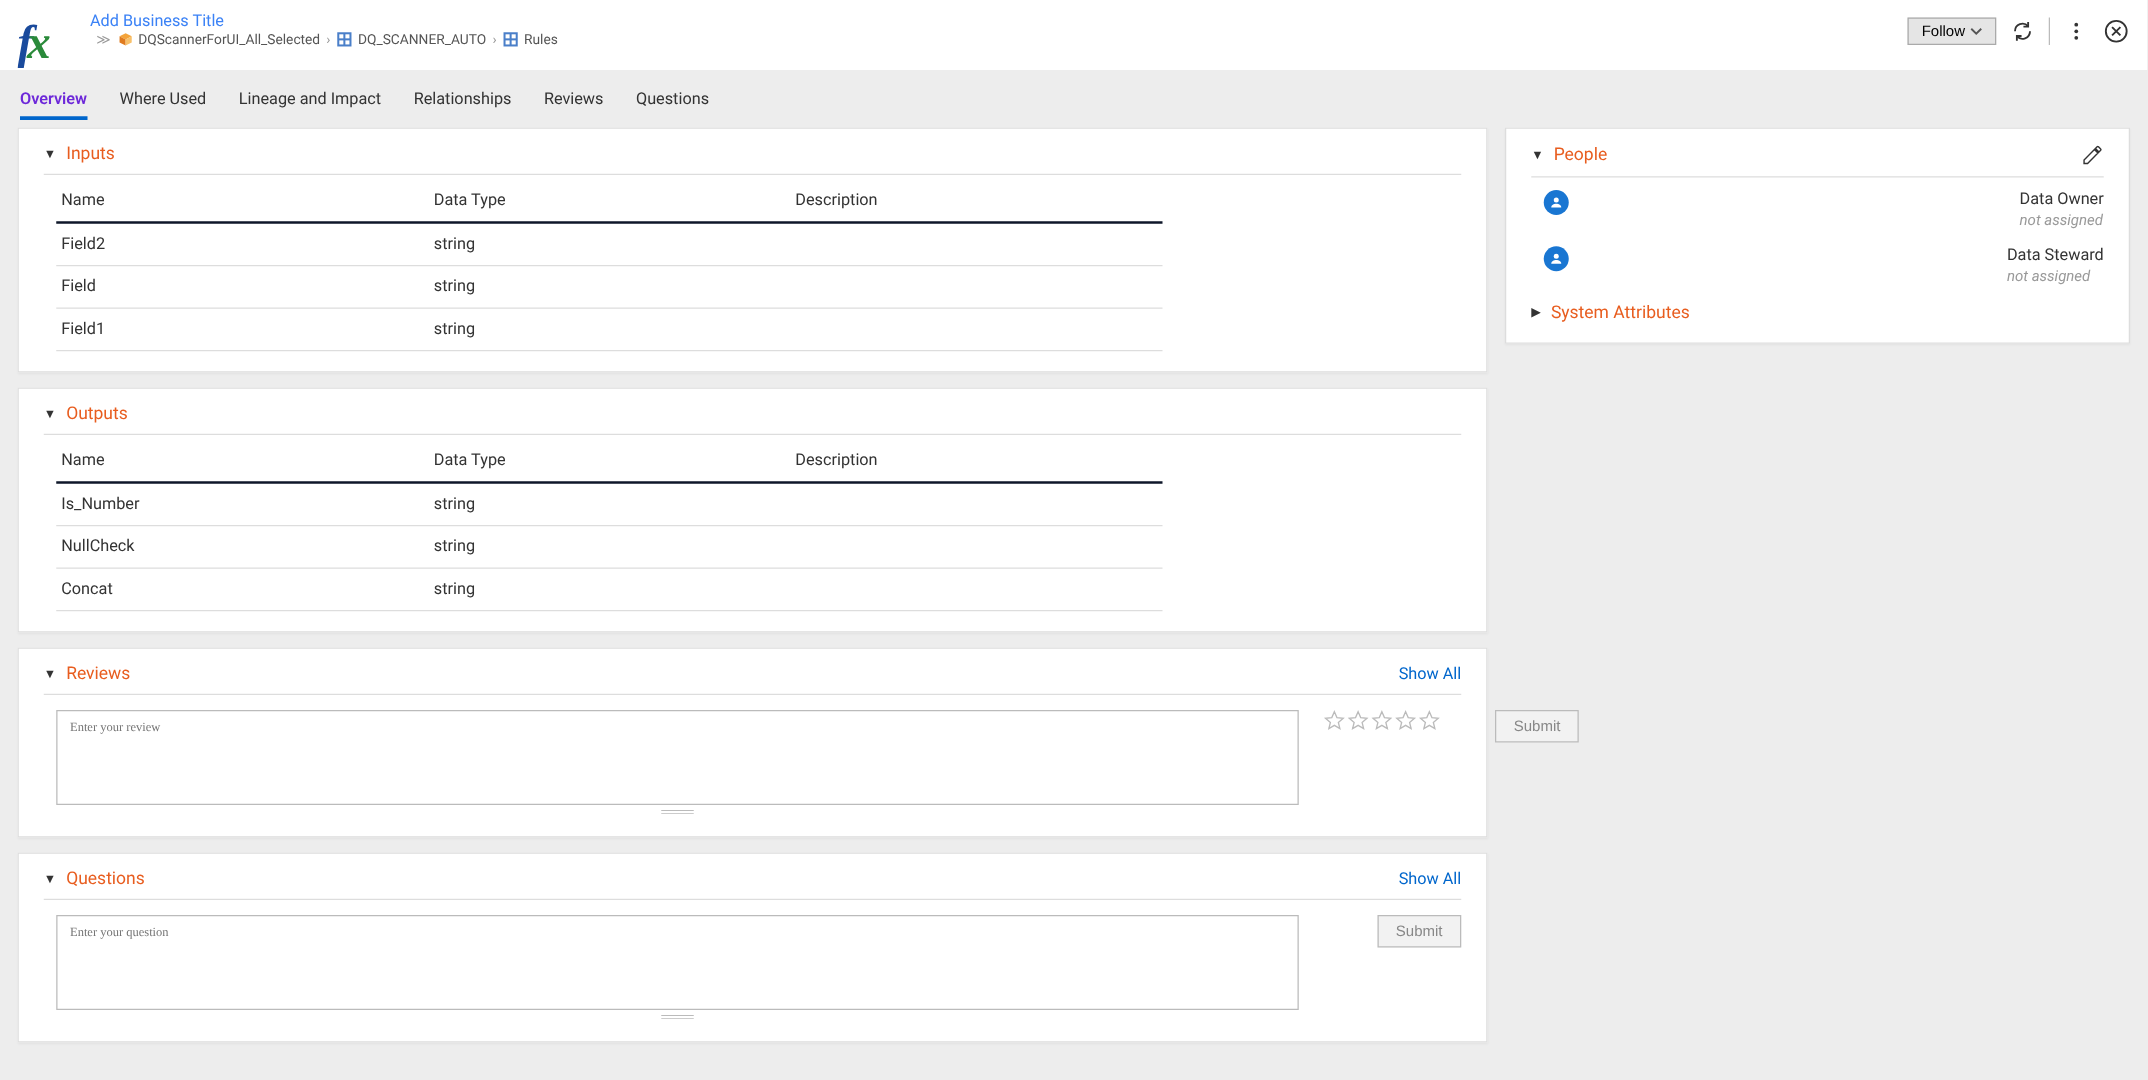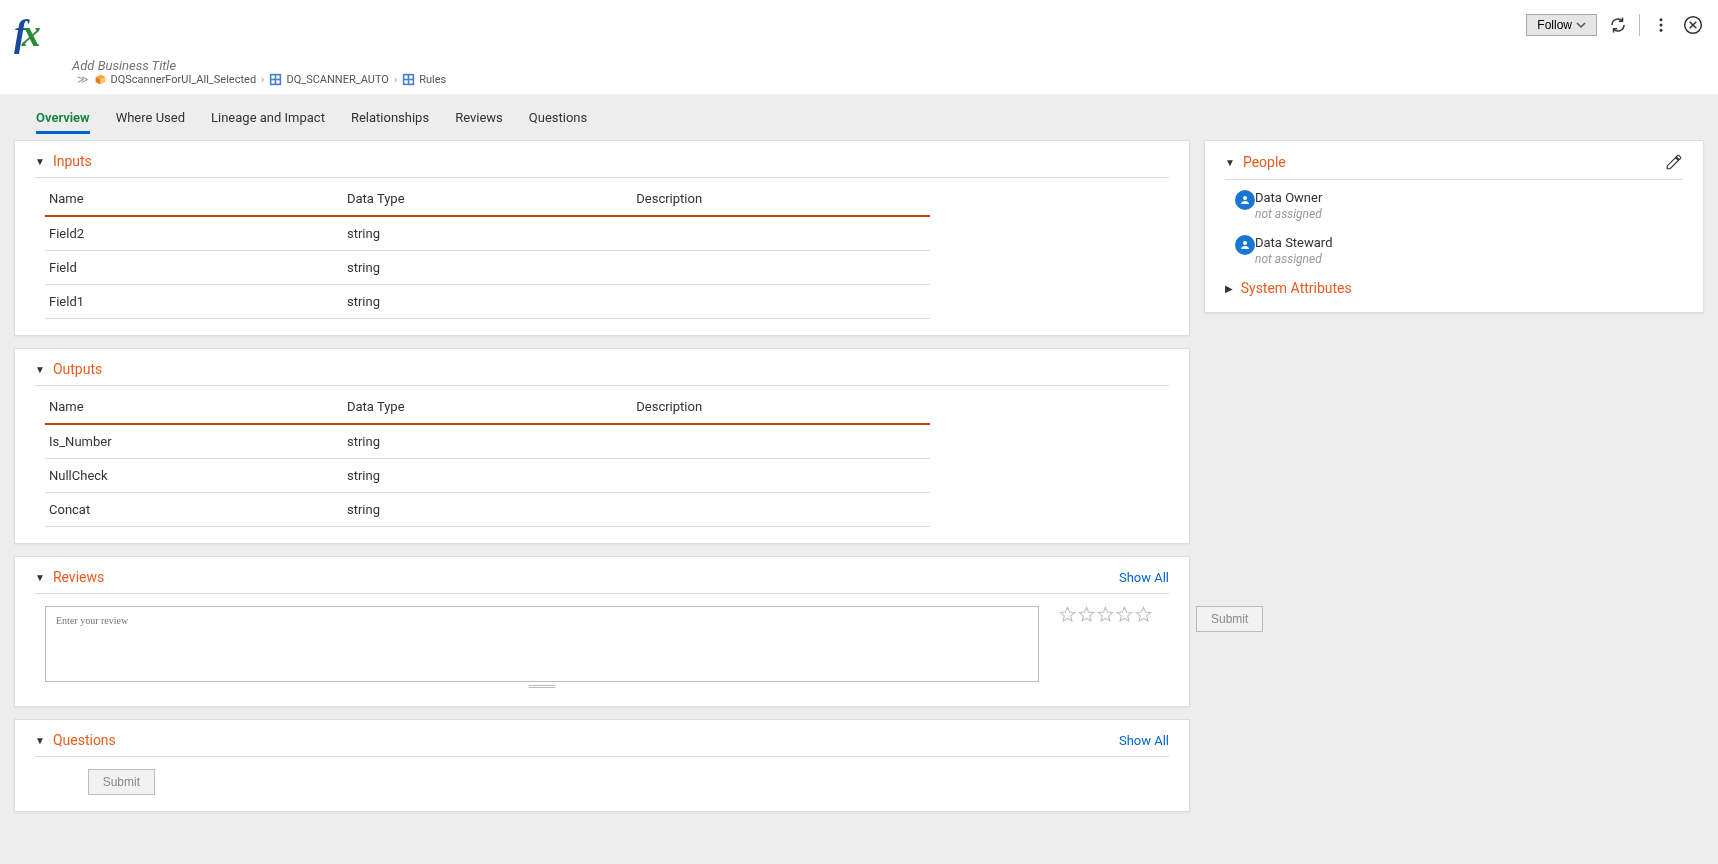--- a/index.html
+++ b/index.html
@@ -31,24 +31,22 @@
   font-family: Georgia, "Times New Roman", serif;
   font-style: italic;
   font-weight: bold;
   font-size: 38px;
   fill: #1a4a9c;
 }
 .title-block {
   flex: 1;
 }
 .business-title {
-  font-style: italic;
-  color: #737373;
-  font-size: 13px;
-  margin-top: 48px;
+  color: #3b82f6;
+  font-size: 13px;
 }
 .asset-name {
   font-size: 15px;
   color: #333;
   padding: 3px 0 6px 0;
 }
 .breadcrumb {
   display: flex;
   align-items: center;
   font-size: 11px;
@@ -104,24 +102,23 @@
   background: #ededed;
 }
 .tab {
   padding: 6px 0;
   font-size: 13px;
   color: #333;
   cursor: pointer;
   border-bottom: 3px solid transparent;
 }
 .tab.active {
-  color: #15803d;
+  color: #6d28d9;
   font-weight: 600;
   border-bottom: 3px solid #0066cc;
-  margin-left: 20px;
 }
 .content {
   display: flex;
   gap: 14px;
   padding: 6px 14px 20px 14px;
 }
 .main-col {
   flex: 1;
   display: flex;
   flex-direction: column;
@@ -165,21 +162,21 @@
   margin-top: 4px;
   margin-left: 10px;
   width: 78%;
 }
 .grid-head, .grid-row {
   display: grid;
   grid-template-columns: 34% 33% 33%;
   padding: 9px 4px;
 }
 .grid-head {
-  border-bottom: 2px solid #c2410c;
+  border-bottom: 2px solid #0f172a;
   font-size: 13px;
   color: #333;
 }
 .grid-row {
   border-bottom: 1px solid #ddd;
   font-size: 13px;
   color: #333;
 }
 .show-all {
   color: #0066cc;
@@ -237,21 +234,23 @@
   background: #f2f2f2;
   border: 1px solid #bbb;
   color: #888;
   padding: 5px 14px;
   font-size: 12px;
   cursor: pointer;
 }
 .people-item {
   display: flex;
   align-items: flex-start;
+  gap: 10px;
   margin: 10px 0 14px 10px;
+  justify-content: space-between;
 }
 .avatar {
   width: 20px;
   height: 20px;
   border-radius: 50%;
   background: #1976d2;
   color: #fff;
   display: flex;
   align-items: center;
   justify-content: center;
@@ -470,20 +469,24 @@
     <div class="card">
       <div class="section-header">
         <div class="section-title-wrap">
           <span class="caret">▼</span>
           <span class="section-title">Questions</span>
         </div>
         <span class="show-all">Show All</span>
       </div>
       <div class="section-rule"></div>
       <div class="review-body">
+        <div class="textarea-wrap">
+          <textarea class="textarea" placeholder="Enter your question" style=""></textarea>
+          <div class="resize-handle"></div>
+        </div>
         <div class="review-side" style="justify-content:flex-end">
           <button class="submit-btn">Submit</button>
         </div>
       </div>
     </div>
 
   </div>
 
   <div class="side-col">
     <div class="card">

